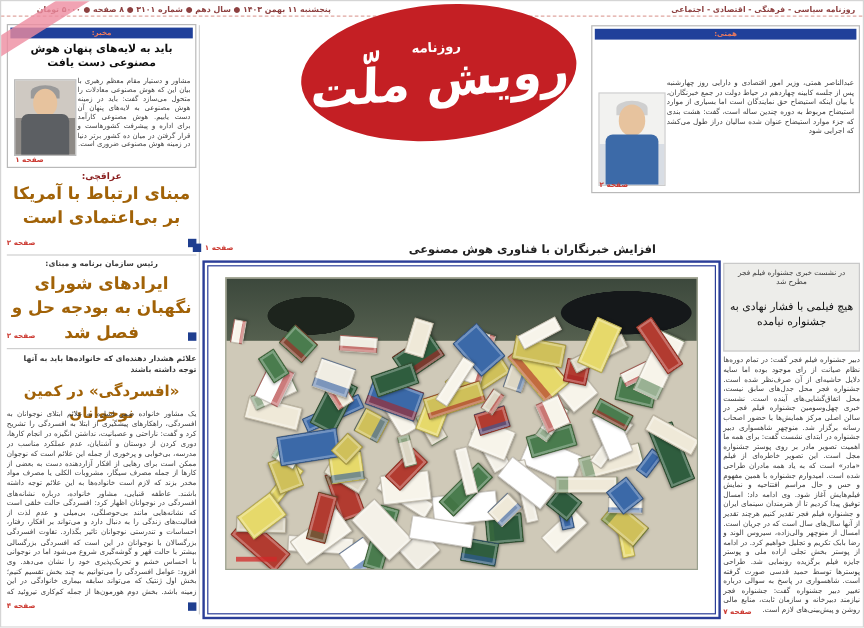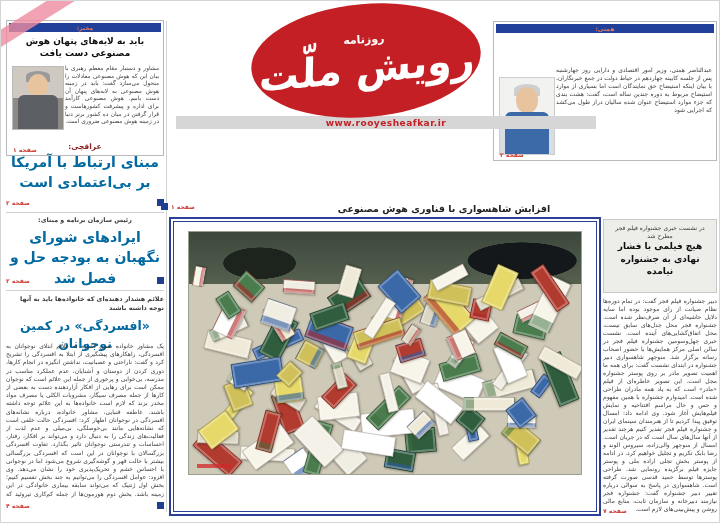--- a/index.html
+++ b/index.html
@@ -30,21 +30,21 @@
   .bluesq{width:7px;height:7px;background:#1f3e8f;display:inline-block;}
   .divider{position:absolute;left:5px;width:158px;border-top:1px solid #cfcfcf;}
   .vrule{position:absolute;top:20px;bottom:10px;width:1px;background:#d3d3d3;}
   
   .hemmati{left:492px;top:20px;width:224px;height:140px;}
   .hemmati .box-title{font-size:10.5px;}
   .hemmati-body{position:absolute;top:44px;right:4px;left:62px;bottom:12px;}
   .hemmati-photo{position:absolute;top:55px;left:5px;width:54px;height:76px;background:linear-gradient(#f2f2f0 55%,#d8dde4 55%);border:1px solid #ccc;overflow:hidden;}
   .hemmati .pref{position:absolute;left:6px;bottom:2px;}
   
-  .mokhber{left:5px;top:19px;width:158px;height:136px;}
+  .mokhber{left:5px;top:19px;width:158px;height:120px;}
   .mokhber .box-title{font-size:9px;}
   .mokhber-body{position:absolute;top:44px;right:4px;left:58px;bottom:6px;font-size:5.8px;line-height:7.6px;}
   .mokhber-photo{position:absolute;top:45px;left:5px;width:50px;height:62px;background:linear-gradient(#cfc9c2 50%,#8e8a86 50%);border:1px solid #bbb;overflow:hidden;}
   .mokhber .pref{position:absolute;left:6px;bottom:2px;}
   
   .head{position:absolute;left:50%;transform:translateX(-50%);border-radius:50% 50% 46% 46%;background:#e7c39e;}
   .hair{position:absolute;left:50%;transform:translateX(-50%);border-radius:50% 50% 0 0;}
   .suit{position:absolute;left:50%;transform:translateX(-50%);border-radius:6px 6px 0 0;}
   
   .lead-kicker{position:absolute;left:170px;top:134px;width:546px;text-align:center;font-size:9.5px;font-weight:bold;color:#1c1c1c;}
@@ -59,41 +59,42 @@
   .photo-top{position:absolute;top:0;left:0;right:0;height:52px;
     background:
       radial-gradient(60px 26px at 18% 60%,#1d241d 0 60%,transparent 61%),
       radial-gradient(90px 30px at 85% 55%,#15181a 0 60%,transparent 61%),
       linear-gradient(#3c483c,#55604f);}
   .pill-box{position:absolute;border:1px solid rgba(60,50,30,.28);border-radius:1px;box-shadow:inset 0 0 0 2px rgba(255,255,255,.28),1px 1px 2px rgba(0,0,0,.25);}
   .photo-credit{position:absolute;left:8px;bottom:6px;width:34px;height:4px;background:rgba(210,40,40,.75);}
   
   .fajr-head{position:absolute;left:602px;top:218px;width:114px;height:74px;background:#ededea;border:1px solid #c9c9c9;box-sizing:border-box;padding:4px 3px;text-align:center;}
   .fajr-kicker{font-size:6px;color:#3a3a3a;line-height:8px;}
-  .fajr-title{font-size:9px;font-weight:700;color:#0e0e0e;line-height:1.4;margin-top:0;}
+  .fajr-title{font-size:9px;font-weight:400;color:#0e0e0e;line-height:1.4;margin-top:10px;}
   .fajr-body{position:absolute;left:602px;top:296px;width:114px;height:208px;}
   .fajr-pref{position:absolute;left:602px;top:506px;}
   
   .lc-kicker-red{position:absolute;left:5px;width:158px;text-align:center;font-size:7.5px;font-weight:bold;color:#8b2020;}
   .lc-kicker{position:absolute;left:5px;width:158px;text-align:center;font-size:6.4px;font-weight:bold;color:#3a3a3a;line-height:9px;}
-  .lc-headline{position:absolute;left:5px;width:158px;text-align:center;font-size:14px;font-weight:900;color:#0369a1;line-height:1.45;}
+  .lc-headline{position:absolute;left:5px;width:158px;text-align:center;font-size:14px;font-weight:900;color:#a16207;line-height:1.45;}
   .lc-headline.small{font-size:12.5px;}
   .lc-refrow{position:absolute;left:5px;width:158px;display:flex;justify-content:space-between;align-items:center;direction:ltr;}
   .lc-body{position:absolute;left:5px;width:158px;font-size:6px;line-height:8.2px;color:#3c3c3c;text-align:justify;}
 </style>
 </head>
 <body>
 
 <div class="page">
 
+  <div class="topbar">
+    <span class="dateline">پنجشنبه ۱۱ بهمن ۱۴۰۳ ● سال دهم ● شماره ۳۱۰۱ ● ۸ صفحه ● ۵۰۰۰ تومان</span>
+    <span class="cats">روزنامه سیاسی - فرهنگی - اقتصادی - اجتماعی</span>
+  </div>
   <div class="ribbon"></div>
 
-  <div class="site-band">
-    <span class="site">www.rooyesheafkar.ir</span>
-  </div>
   <div class="logo">
     <span class="logo-super">روزنامه</span>
     <span class="logo-name">رویش ملّت</span>
   </div>
 
   <div class="vrule" style="left:165px;"></div>
 
   <div class="news-box hemmati">
     <div class="blue-bar">
       <span>همتی:</span>
@@ -114,21 +115,21 @@
     <div class="box-title" style="font-size:9px;">باید به لایه‌های پنهان هوش مصنوعی دست یافت</div>
     <div class="tiny-body mokhber-body">مشاور و دستیار مقام معظم رهبری با بیان این که هوش مصنوعی معادلات را متحول می‌سازد گفت: باید در زمینه هوش مصنوعی به لایه‌های پنهان آن دست یابیم. هوش مصنوعی کارآمد برای اداره و پیشرفت کشورهاست و قرار گرفتن در میان ده کشور برتر دنیا در زمینه هوش مصنوعی ضروری است.</div>
     <div class="mokhber-photo">
       <span class="hair" style="top:4px;width:24px;height:11px;background:#9a9a9a;"></span>
       <span class="head" style="top:7px;width:20px;height:23px;"></span>
       <span class="suit" style="top:28px;width:40px;height:34px;background:#5c5f63;"></span>
     </div>
     <span class="pref">صفحه ۱</span>
   </div>
 
-  <div class="lead-subhead">افزایش شاهسواری با فناوری هوش مصنوعی</div>
+  <div class="lead-subhead">افزایش خبرنگاران با فناوری هوش مصنوعی</div>
   <div class="lead-mark">
     <span class="bluesq"></span>
     <span class="pref">صفحه ۱</span>
   </div>
 
   <div class="drugbox">
     <div class="drugbox-inner">
       <div class="drug-photo" aria-label="انبوه جعبه‌ها و بسته‌های داروی ریخته شده روی هم">
         <div class="photo-top"></div>
         <div style="position:absolute;inset:0;">

